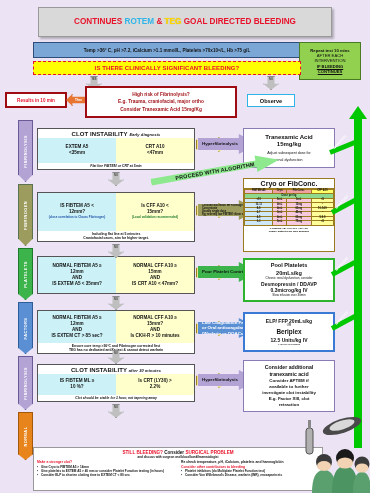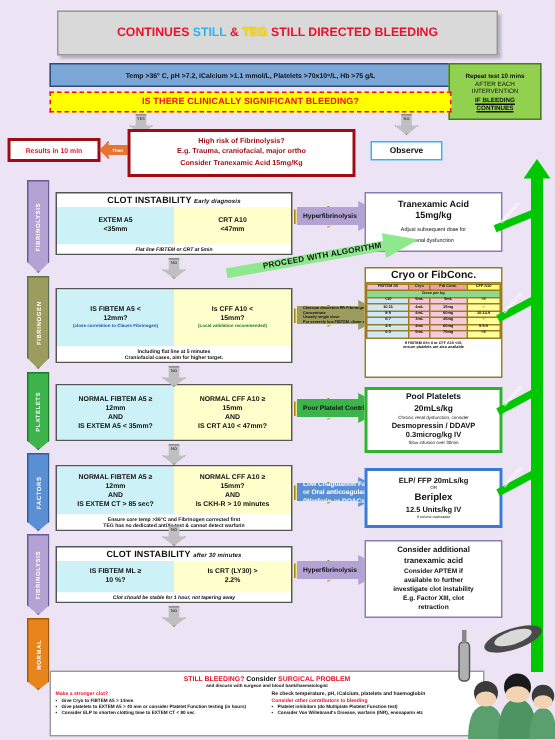--- a/index.html
+++ b/index.html
@@ -259,21 +259,21 @@
   
   #surgeon-art { position:absolute; left:300px; top:412px; width:70px; height:81px; }
 </style>
 </head>
 <body>
 
 <div class="page">
 
   <div id="title-banner">
     <div>
-      <span>CONTINUES </span><span class="c-rotem">STILL</span><span> &amp; </span><span class="c-teg">TEG</span><span> STILL DIRECTED BLEEDING</span><br>
+      <span>CONTINUES </span><span class="c-rotem">ROTEM</span><span> &amp; </span><span class="c-teg">TEG</span><span> GOAL DIRECTED BLEEDING</span><br>
     </div>
   </div>
 
   <div id="params-bar">
     <span>Temp &gt;36° C, pH &gt;7.2, iCalcium &gt;1.1 mmol/L, Platelets &gt;70x10⁹/L, Hb &gt;75 g/L</span>
   </div>
 
   <div id="repeat-box">
     <span>Repeat test 10 mins</span>
     <span class="sm">AFTER EACH</span>

